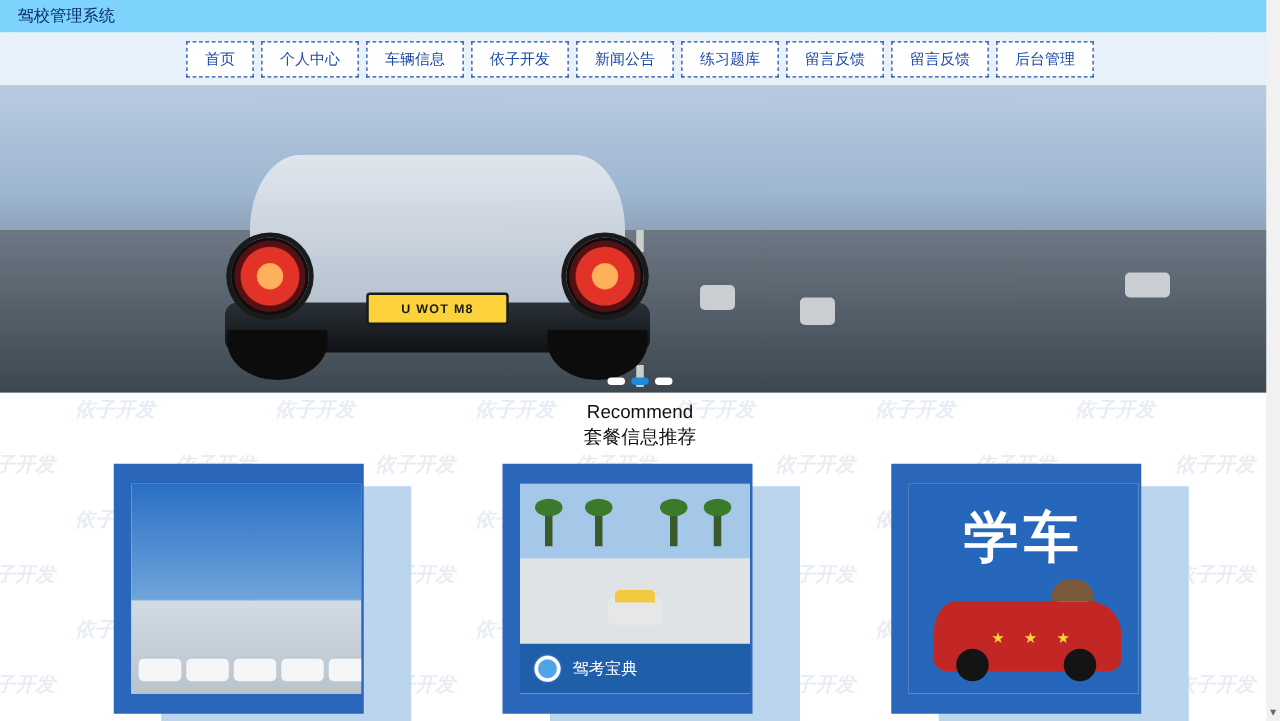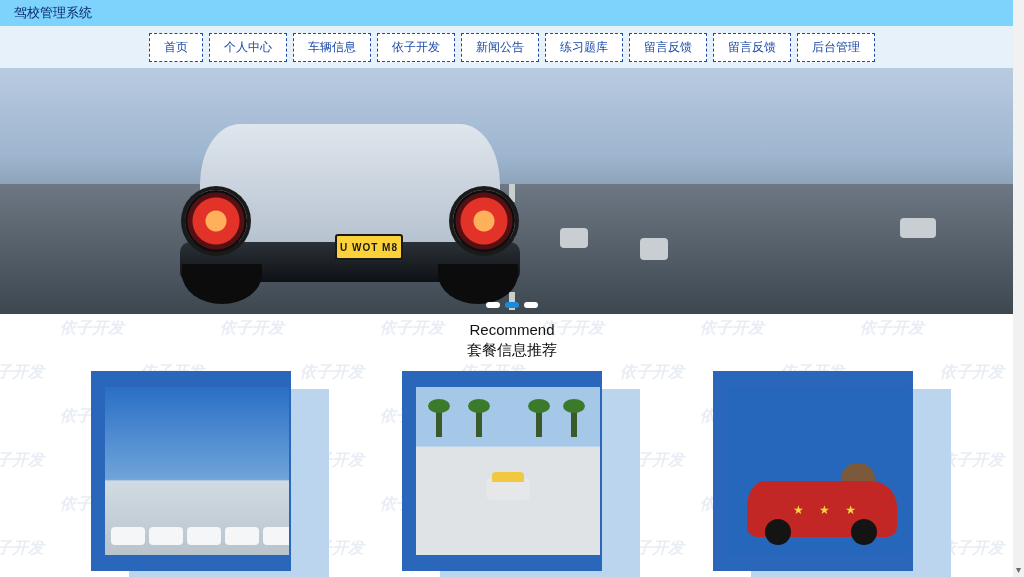--- a/index.html
+++ b/index.html
@@ -63,25 +63,24 @@
       background:linear-gradient(#dfe6ed,#b0bccb);
       border-radius:40px 40px 16px 16px / 60px 60px 14px 14px;
     }
     .car .bumper {
       position:absolute; left:30px; right:30px; bottom:22px; height:40px;
       background:linear-gradient(#2b3138,#0e1114);
       border-radius:10px;
     }
     .car .plate {
       position:absolute; left:50%; bottom:44px; transform:translateX(-50%);
-      width:68px; height:26px; background:#fbd23a; border:2px solid #1a1a1a;
+      width:114px; height:26px; background:#fbd23a; border:2px solid #1a1a1a;
       color:#1a1a1a; font-weight:700; font-size:10px; letter-spacing:1px;
       display:flex; align-items:center; justify-content:center;
       border-radius:3px;
-      margin-left:19px;
     }
     .car .tail {
       position:absolute; width:62px; height:62px; bottom:52px;
       border-radius:50%;
       background:radial-gradient(circle at 50% 50%,#ffb05a 0 10px,#e33228 11px 23px,#541012 24px 28px,#0d0d0d 29px);
       box-shadow:0 0 0 4px #1a1a1a;
     }
     .car .tail.l{ left:35px; }
     .car .tail.r{ right:35px; }
     .car .wheel {
@@ -324,28 +323,33 @@
   <div class="card-wrap">
     <div class="card-shade"></div>
     <div class="card-back"></div>
     <div class="card-img c2">
       <div class="bg"></div>
       <div class="palm p1"></div>
         <div class="palm p2"></div>
         <div class="palm p3"></div>
         <div class="palm p4"></div>
       <div class="track-car"></div>
+      <div class="bar">
+        <div class="disc"></div>
+        <span>驾考宝典</span>
+      </div>
     </div>
   </div>
 
   <div class="card-wrap">
     <div class="card-shade"></div>
     <div class="card-back"></div>
     <div class="card-img c3">
       <div class="bg"></div>
+      <div class="txt">学车</div>
       <div class="driver"></div>
       <div class="redcar">
           <span class="star">★ ★ ★</span>
         </div>
     </div>
   </div>
 
 </div>
 
 <div class="scroll-edge">

